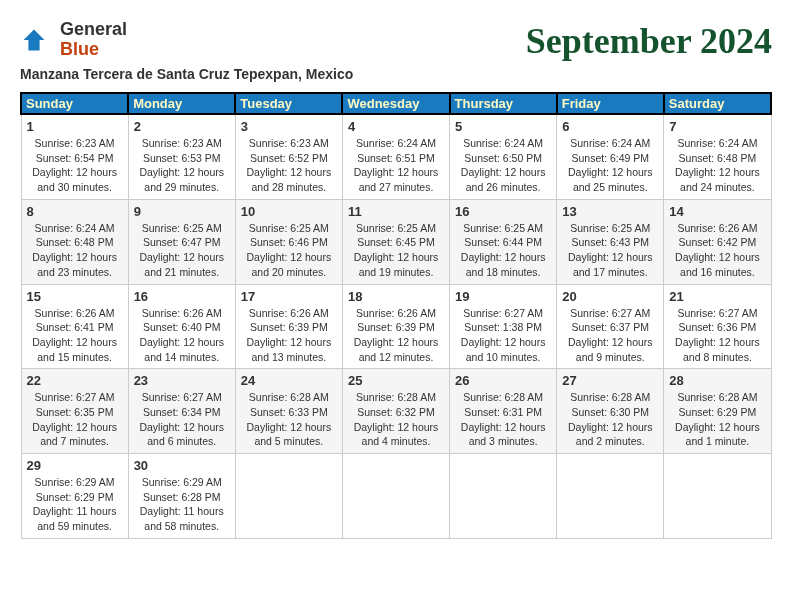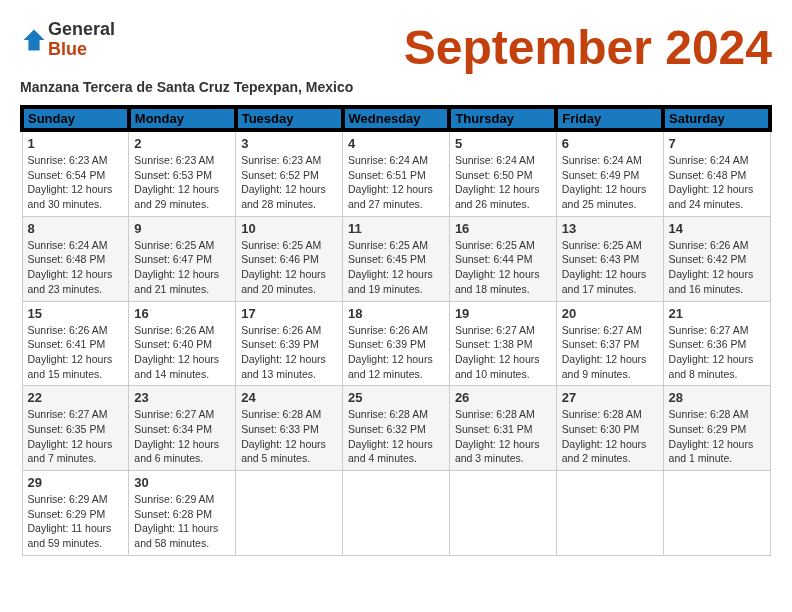--- a/index.html
+++ b/index.html
@@ -12,59 +12,60 @@
     }
     .header {
       display: flex;
       justify-content: space-between;
       align-items: flex-start;
       margin-bottom: 4px;
     }
     .logo {
       display: flex;
       align-items: center;
-      gap: 0;
+      gap: 12px;
     }
     .logo-text {
       font-size: 18px;
       font-weight: bold;
       line-height: 1.1;
     }
     .logo-general { color: #333; }
     .logo-blue { color: #c2410c; }
     .logo-icon {
       width: 28px;
       height: 28px;
     }
     .month-title {
-      font-size: 48px;
-      font-weight: bold;
-      color: #c2410c;
+      font-size: 36px;
+      font-weight: bold;
+      color: #14532d;
       text-align: right;
+      font-family: Liberation Serif, serif;
     }
     .subtitle {
       text-align: left;
       font-size: 14px;
       color: #333;
       margin-bottom: 10px;
       font-weight: bold;
     }
     .calendar {
       width: 100%;
       border-collapse: collapse;
       font-size: 11px;
     }
     .calendar th {
       background: #1a7abf;
-      color: #000000;
+      color: #fef9c3;
       padding: 2px 4px;
       text-align: left;
       font-size: 13px;
       font-weight: bold;
-      border: 4px solid #000000;
+      border: 2px solid #000000;
     }
     .calendar td {
       border: 1px solid #ccc;
       padding: 4px 5px;
       vertical-align: top;
       width: 14.28%;
       min-height: 80px;
       background: #fff;
     }
     .calendar tr:nth-child(even) td {
@@ -74,20 +75,21 @@
       font-size: 13px;
       font-weight: bold;
       color: #333;
       display: block;
       margin-bottom: 2px;
     }
     .day-info {
       color: #333;
       font-size: 10.5px;
       line-height: 1.4;
+      text-align: center;
     }
     .empty-cell {
       background: #fff !important;
     }
   </style>
 </head>
 <body>
 
 <div class="header">
   <div class="logo">

